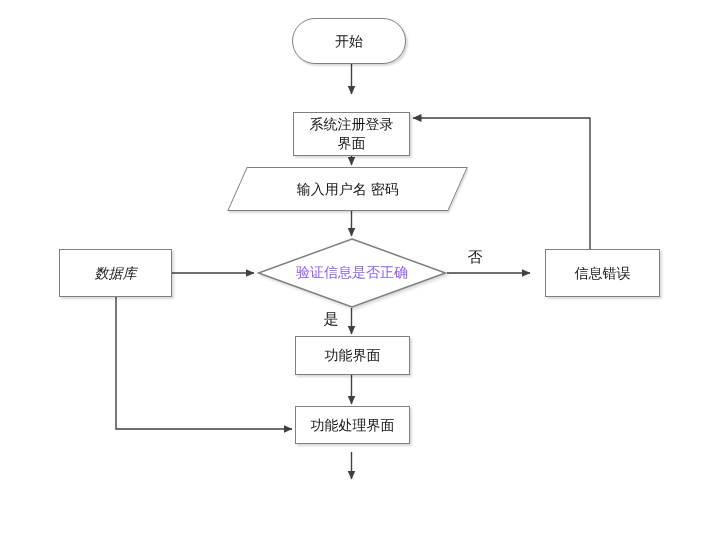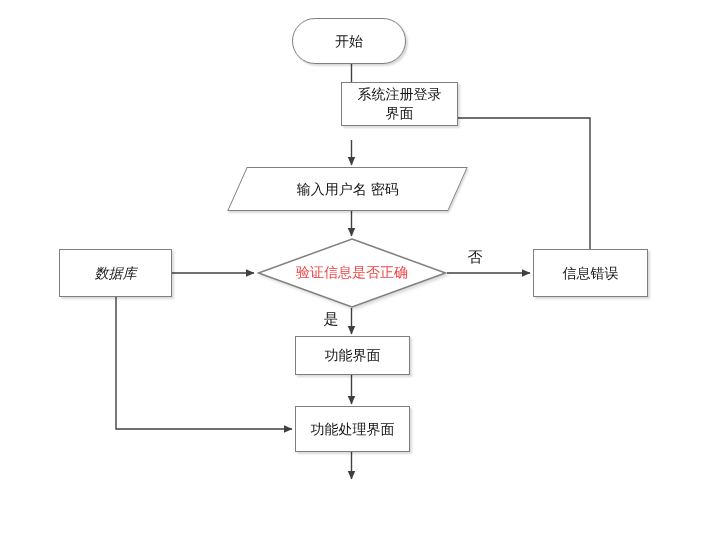--- a/index.html
+++ b/index.html
@@ -31,40 +31,40 @@
     background: #ffffff;
     border: 1.5px solid #7f7f7f;
     color: #141414;
     font-size: 14px;
     line-height: 19px;
     box-shadow: 2px 2px 2px rgba(0,0,0,0.15);
   }
   .terminator { border-radius: 24px; }
 
   .n-start   { left: 292px; top: 18px;  width: 114px; height: 46px; border-radius: 23px; }
-  .n-login   { left: 293px; top: 82px;  width: 117px; height: 44px; padding: 0 12px; margin-left: 48px; }
+  .n-login   { left: 293px; top: 112px;  width: 117px; height: 44px; padding: 0 12px; }
   .n-input   { left: 237px; top: 167px; width: 221px; height: 44px; transform: skewX(-24deg); }
   .n-input .inner { transform: skewX(24deg); }
   .n-database{ left: 59px;  top: 249px; width: 113px; height: 48px; font-style: italic; }
-  .n-error   { left: 533px; top: 249px; width: 115px; height: 48px; }
+  .n-error   { left: 545px; top: 249px; width: 115px; height: 48px; }
   .n-func    { left: 295px; top: 336px; width: 115px; height: 39px; }
-  .n-process { left: 295px; top: 406px; width: 115px; height: 46px; }
+  .n-process { left: 295px; top: 406px; width: 115px; height: 38px; }
   .n-end     { left: 294px; top: 481px; width: 124px; height: 50px; border-radius: 25px; }
 
   .diamond-wrap {
     position: absolute;
     left: 257px; top: 238px;
     width: 190px; height: 70px;
   }
   .diamond-wrap svg { filter: drop-shadow(2px 2px 1.5px rgba(0,0,0,0.15)); }
   .diamond-label {
     position: absolute;
     left: 0; top: 0; width: 190px; height: 70px;
     display: flex; align-items: center; justify-content: center;
-    font-size: 14px; color: #ef4444;
+    font-size: 14px; color: #8b5cf6;
   }
   .edge-label {
     position: absolute;
     width: 26px; height: 20px;
     display: flex; align-items: center; justify-content: center;
     font-size: 15px; color: #141414;
     background: #ffffff;
   }
   .lbl-yes { left: 318px; top: 309px; }
   .lbl-no  { left: 462px; top: 247px; }

